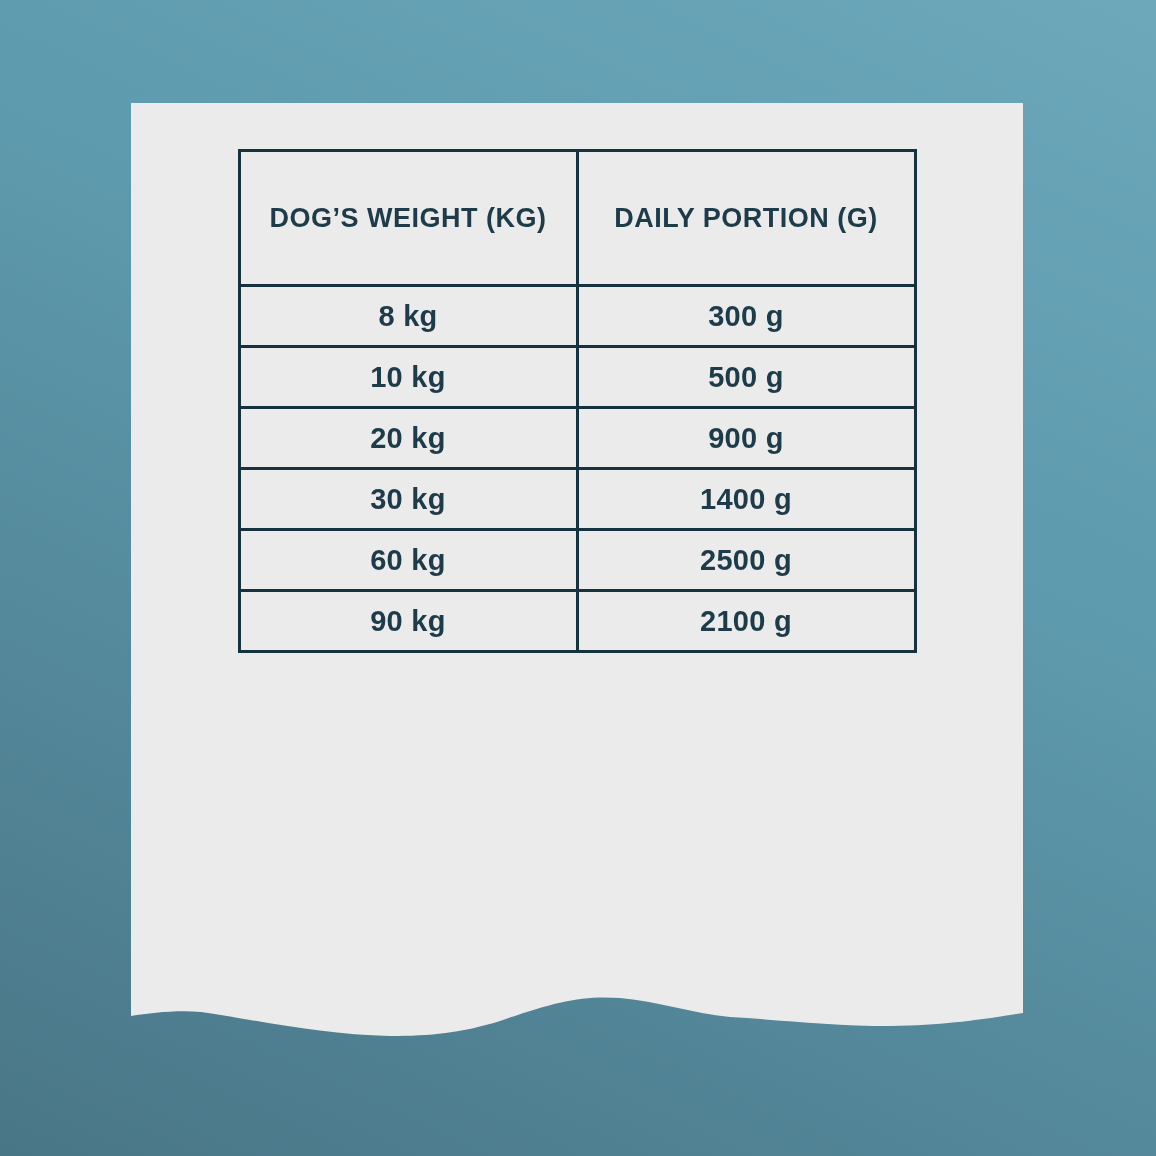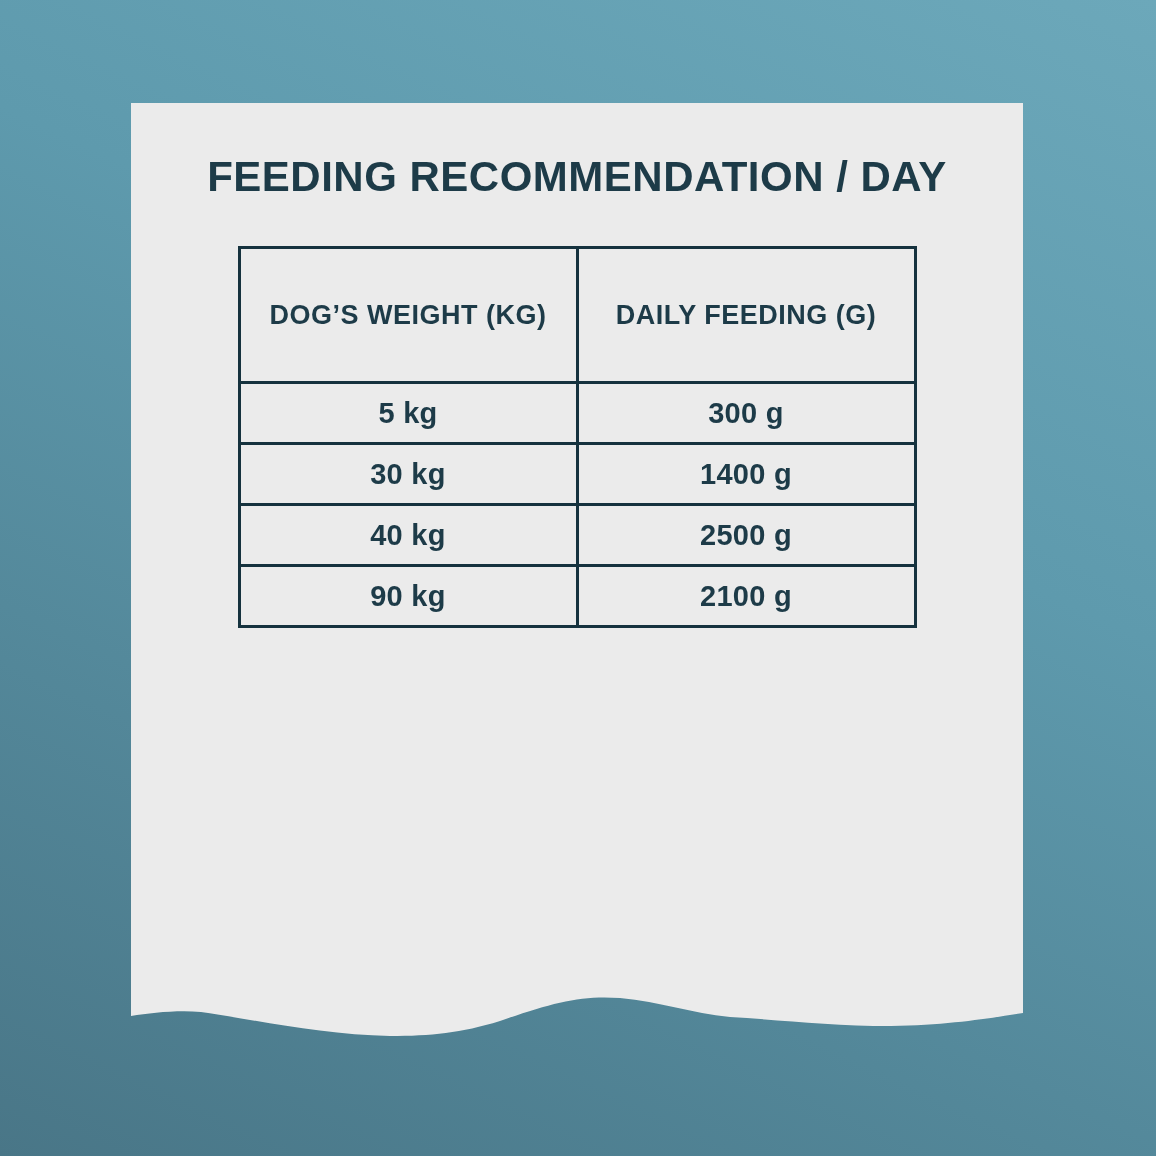--- a/index.html
+++ b/index.html
@@ -76,40 +76,47 @@
     font-weight: bold;
     letter-spacing: 0.3px;
   }
 </style>
 </head>
 <body>
 
 <div>
 
   <div class="card">
-    <h1 class="title">FEEDING RECOMMENDATION / DAY</h1>
 
     <table class="feeding">
       <thead>
         <tr>
           <th>DOG’S WEIGHT (KG)</th>
-          <th>DAILY FEEDING (G)</th>
+          <th>DAILY PORTION (G)</th>
         </tr>
       </thead>
       <tbody>
           <tr>
-            <td>5 kg</td>
+            <td>8 kg</td>
             <td>300 g</td>
+          </tr>
+          <tr>
+            <td>10 kg</td>
+            <td>500 g</td>
+          </tr>
+          <tr>
+            <td>20 kg</td>
+            <td>900 g</td>
           </tr>
           <tr>
             <td>30 kg</td>
             <td>1400 g</td>
           </tr>
           <tr>
-            <td>40 kg</td>
+            <td>60 kg</td>
             <td>2500 g</td>
           </tr>
           <tr>
             <td>90 kg</td>
             <td>2100 g</td>
           </tr>
         </tbody>
     </table>
   </div>
 

